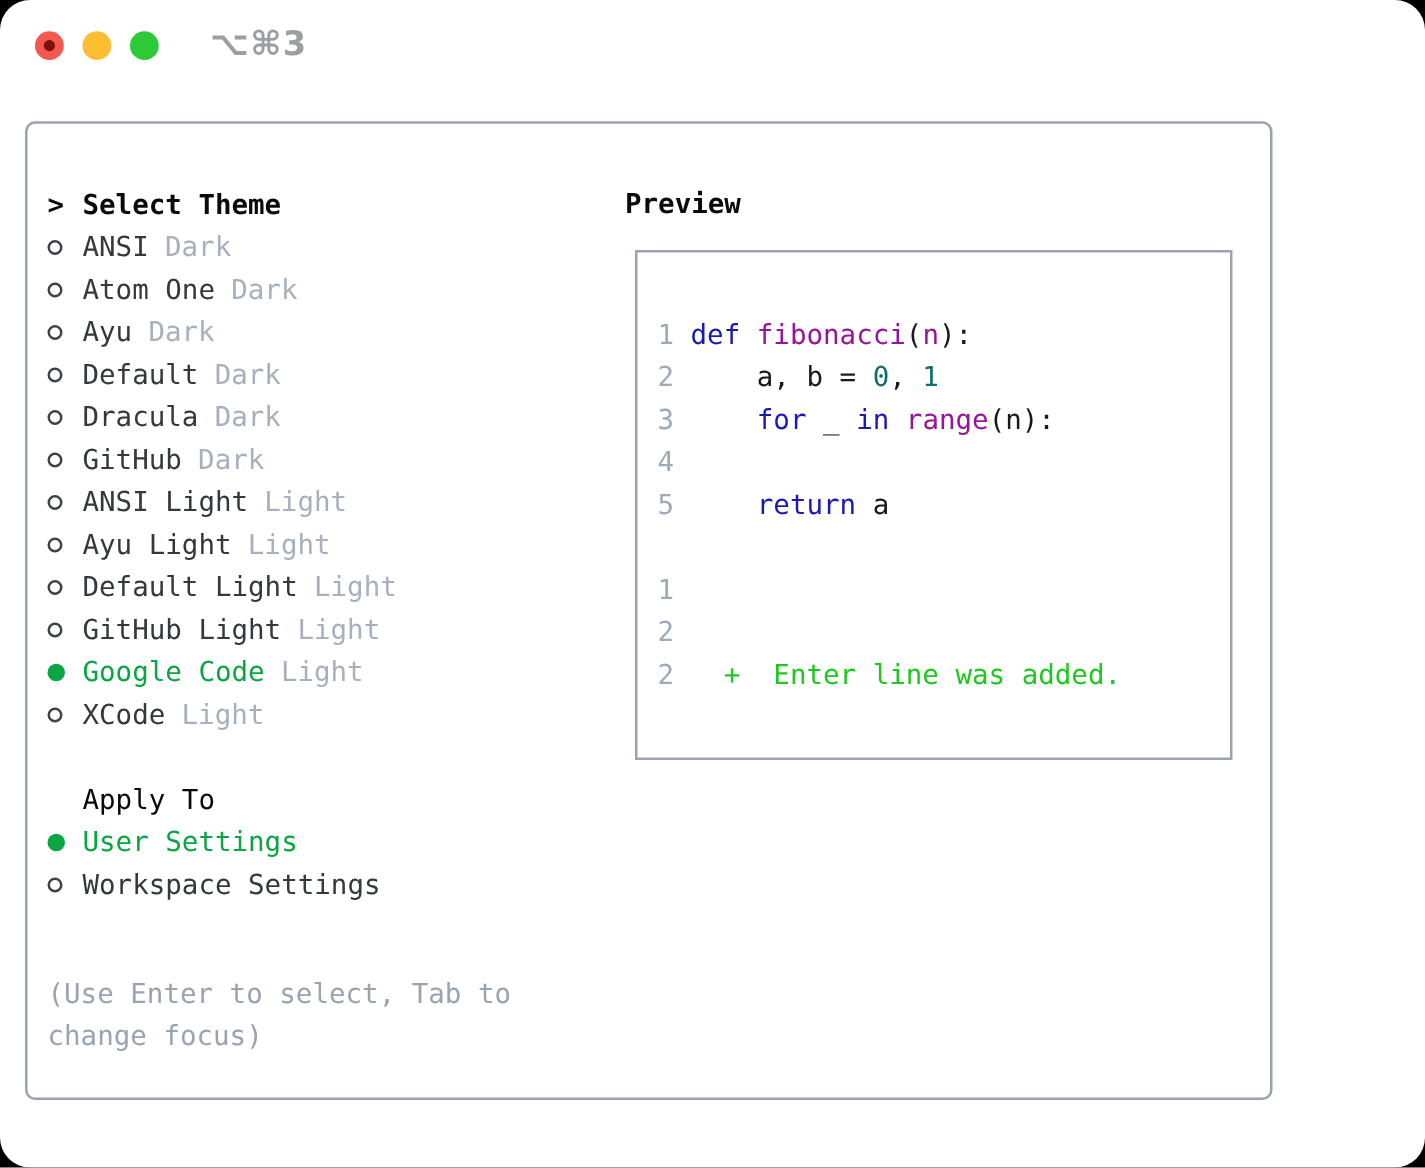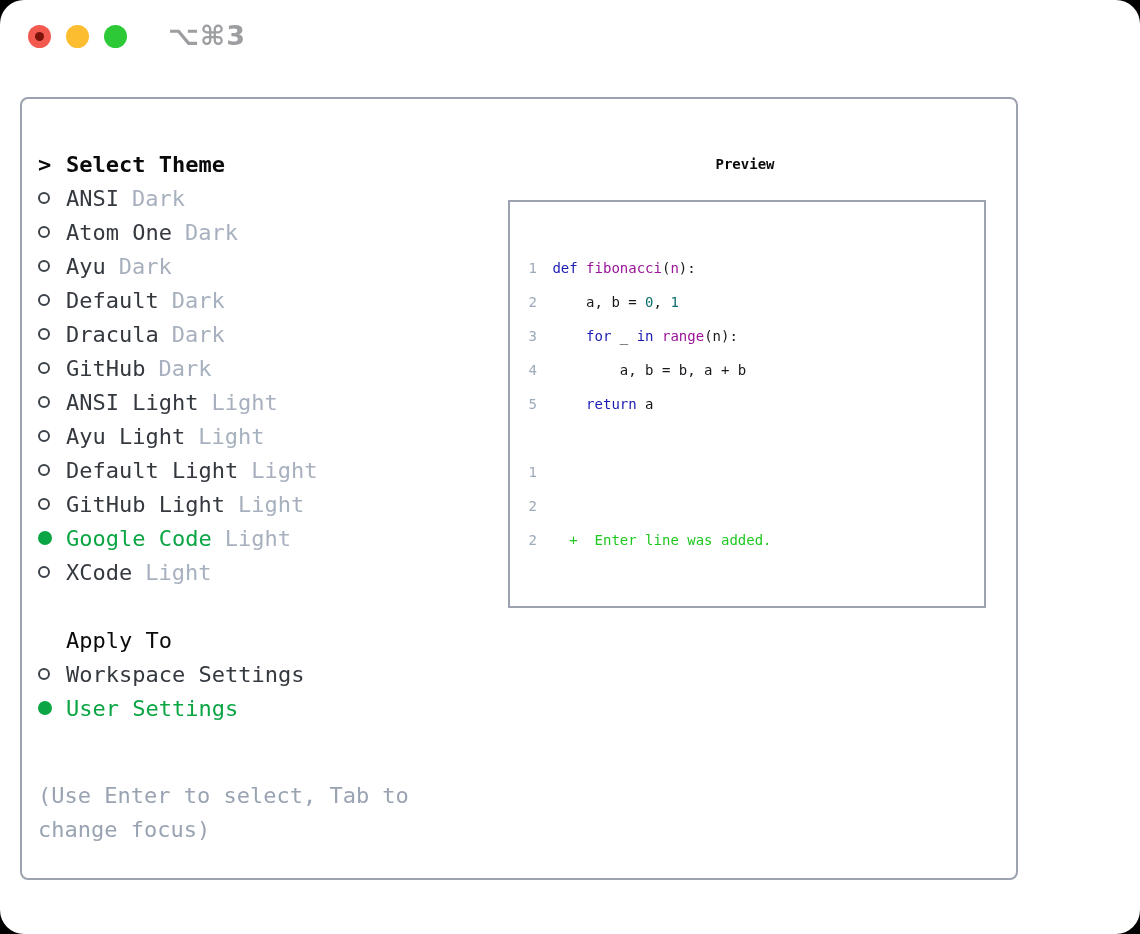--- a/index.html
+++ b/index.html
@@ -34,21 +34,21 @@
   .caret{font-weight:700;color:var(--p-title);}
   .radio{width:12px;height:12px;border:2px solid #3e434a;border-radius:50%;box-sizing:border-box;background:transparent;}
   .radio.sel{width:14px;height:14px;border:none;background:var(--p-ui_green);}
   .section-title{font-weight:700;color:var(--p-title);}
   .tname{white-space:pre;}
   .tname.sel{color:var(--p-ui_green);}
   .tvariant{color:var(--p-variant);margin-left:13px;white-space:pre;}
   .blankrow{height:34px;}
   .hint{width:420px;line-height:34px;color:var(--p-hint);white-space:normal;margin-top:20px;}
   
-  .rightcol{flex:1;font-size:14px;text-align:center;}
+  .rightcol{flex:1;font-size:22px;}
   .preview-title{height:34px;line-height:34px;font-weight:700;color:var(--p-title);}
   .preview-box{
     margin-left:8px;margin-top:19px;width:478px;height:408px;box-sizing:border-box;
     border:2px solid var(--p-border);padding:49px 10px 0 16px;background:#fff;
   }
   .pline{height:34px;display:flex;align-items:center;white-space:pre;}
   .lnum{color:var(--p-lnum);min-width:13.2px;margin-right:13.2px;}
   .tk-kw{color:var(--p-kw);}
   .tk-fn{color:var(--p-fn);}
   .tk-lit{color:var(--p-lit);}
@@ -174,44 +174,44 @@
         <div class="blankrow"></div>
 
         <div class="row">
           <span class="marker"></span>
           <span class="section-title" style="font-weight:400;">Apply To</span>
         </div>
 
         <div id="apply-list">
             <div class="row">
               <span class="marker">
+                <span class="radio sel"></span>
+              </span>
+              <span class="tname sel">User Settings</span>
+            </div>
+            <div class="row">
+              <span class="marker">
                 <span class="radio"></span>
               </span>
               <span class="tname">Workspace Settings</span>
-            </div>
-            <div class="row">
-              <span class="marker">
-                <span class="radio sel"></span>
-              </span>
-              <span class="tname sel">User Settings</span>
             </div>
           </div>
 
         <div class="blankrow"></div>
 
         <div class="hint">(Use Enter to select, Tab to change focus)</div>
       </div>
 
       <div class="rightcol">
         <div class="preview-title">Preview</div>
         <div class="preview-box" id="preview-pane">
             <div class="pline"><span class="lnum">1</span><span class="tk-kw">def</span><span class="tk-pl"> </span><span class="tk-fn">fibonacci</span><span class="tk-pl">(</span><span class="tk-fn">n</span><span class="tk-pl">):</span></div>
             <div class="pline"><span class="lnum">2</span><span class="tk-pl">    a, b = </span><span class="tk-lit">0</span><span class="tk-pl">, </span><span class="tk-lit">1</span></div>
             <div class="pline"><span class="lnum">3</span><span class="tk-pl">    </span><span class="tk-kw">for</span><span class="tk-pl"> _ </span><span class="tk-kw">in</span><span class="tk-pl"> </span><span class="tk-fn">range</span><span class="tk-pl">(n):</span></div>
-            <div class="pline"><span class="lnum">4</span><span class="tk-pl">        a, b = b, a + b</span></div>
+            <div class="pline"><span class="lnum">4</span></div>
             <div class="pline"><span class="lnum">5</span><span class="tk-pl">    </span><span class="tk-kw">return</span><span class="tk-pl"> a</span></div>
             <div class="pline"><span class="lnum"></span></div>
             <div class="pline"><span class="lnum">1</span></div>
             <div class="pline"><span class="lnum">2</span></div>
             <div class="pline"><span class="lnum">2</span><span class="tk-add">  +  Enter line was added.</span></div>
           </div>
       </div>
 
     </div>
   </div>

